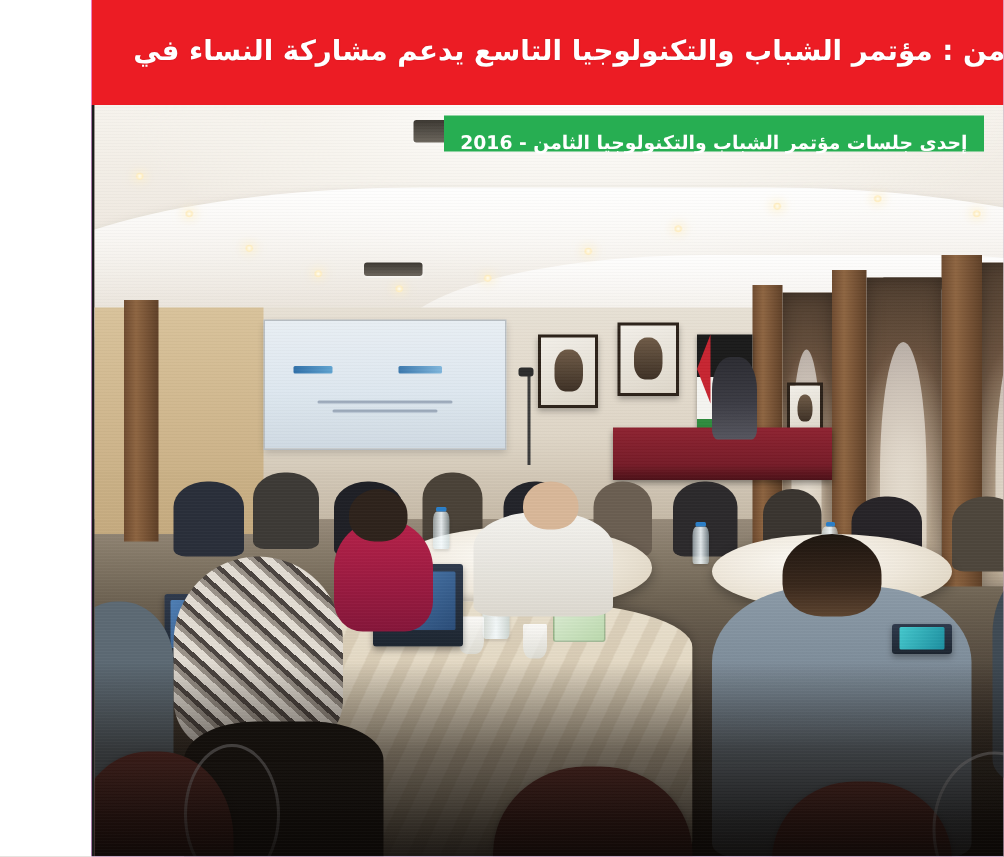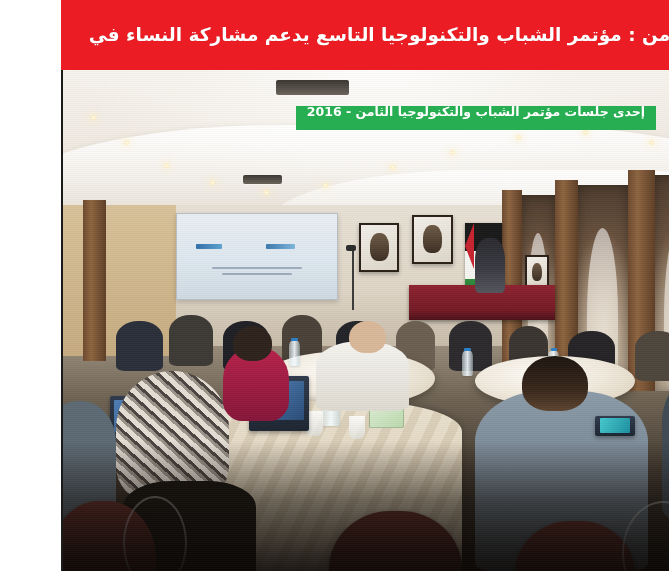--- a/index.html
+++ b/index.html
@@ -327,26 +327,25 @@
   }
 
   
   .caption-bar {
     position: absolute;
     top: 77px;
     right: 13px;
     height: 24px;
     background: #27ae52;
     display: flex;
-    align-items: flex-start;
+    align-items: flex-end;
     justify-content: center;
     padding: 0 11px;
     z-index: 40;
     box-sizing: border-box;
-    margin-top: 29px;
   }
   .caption-text {
     color: #ffffff;
     font-family: "DejaVu Sans", sans-serif;
     font-weight: bold;
     font-size: 12.5px;
     line-height: 1;
     direction: rtl;
     white-space: nowrap;
     text-align: center;

